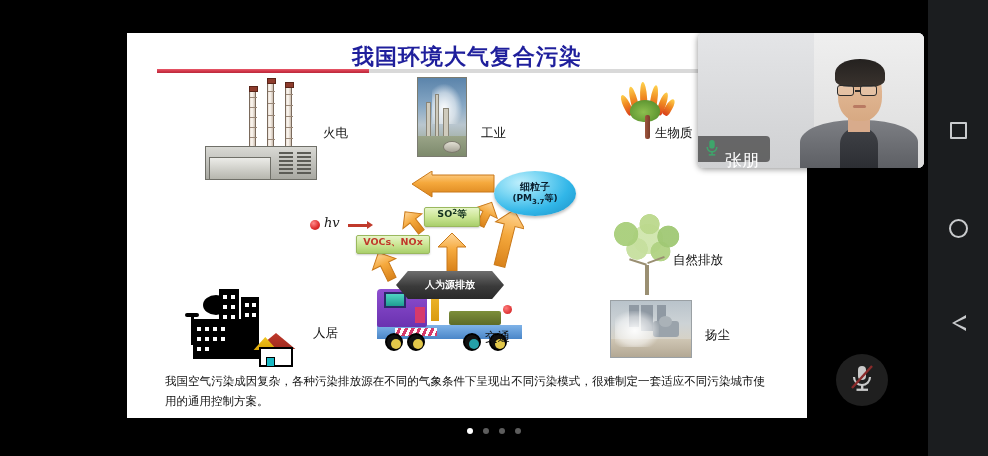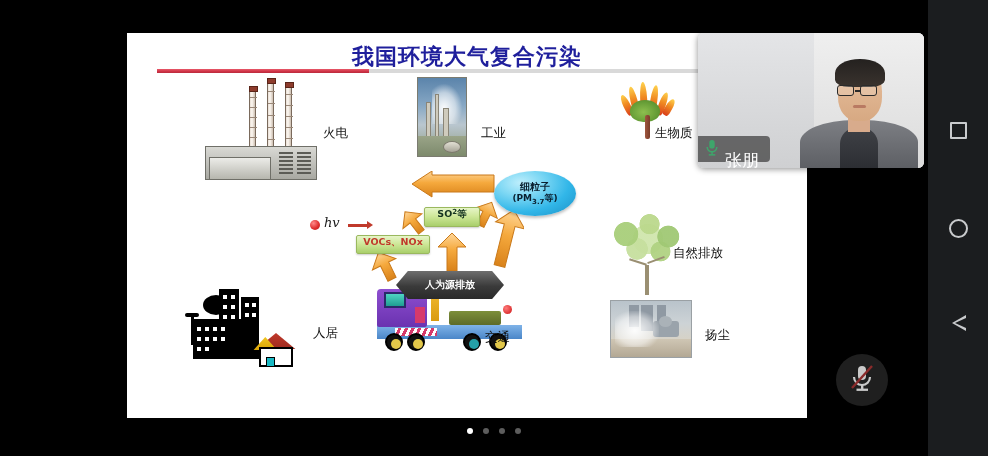--- a/index.html
+++ b/index.html
@@ -420,21 +420,21 @@
       <div class="bm-trunk"></div>
     </div>
     <div class="src-label" style="left:528px; top:92px;">生物质</div>
 
     <div class="nature-tree">
       <div class="nt-crown"></div>
       <div class="nt-branch" style="left:20px; top:48px; width:18px; transform:rotate(18deg);"></div>
       <div class="nt-branch" style="left:38px; top:46px; width:18px; transform:rotate(-20deg);"></div>
       <div class="nt-trunk"></div>
     </div>
-    <div class="src-label" style="left:546px; top:212px;">自然排放</div>
+    <div class="src-label" style="left:546px; top:219px;">自然排放</div>
 
     <div class="residential">
       <div class="rs-smokeblob"></div>
       <div class="rs-tower" style="left:34px; top:0;  width:20px; height:70px;"></div>
       <div class="rs-tower" style="left:56px; top:8px; width:18px; height:62px;"></div>
       <div class="rs-tower" style="left:8px;  top:30px; width:52px; height:40px;"></div>
       <div class="rs-lamp">
         <div style="position:absolute; left:6px; top:6px; width:3px; height:28px; background:#000;"></div>
         <div style="position:absolute; left:0; top:2px; width:14px; height:4px; background:#000; border-radius:2px;"></div>
       </div>
@@ -557,20 +557,21 @@
 
       <div id="hv-group">
         <div id="hv-dot"></div>
         <div id="hv-text">hv</div>
         <div id="hv-arrow"></div>
       </div>
 
       <div id="hex-box">人为源排放</div>
     </div>
 
+    <div id="caption">我国空气污染成因复杂，各种污染排放源在不同的气象条件下呈现出不同污染模式，很难制定一套适应不同污染城市使用的通用控制方案。</div>
   </div>
 
   <div id="video-pip">
     <div id="video-bg"></div>
     <div id="video-wallpane"></div>
     <div class="person">
       <div class="p-shoulders"></div>
       <div class="p-shirt"></div>
       <div class="p-neck"></div>
       <div class="p-head"></div>

